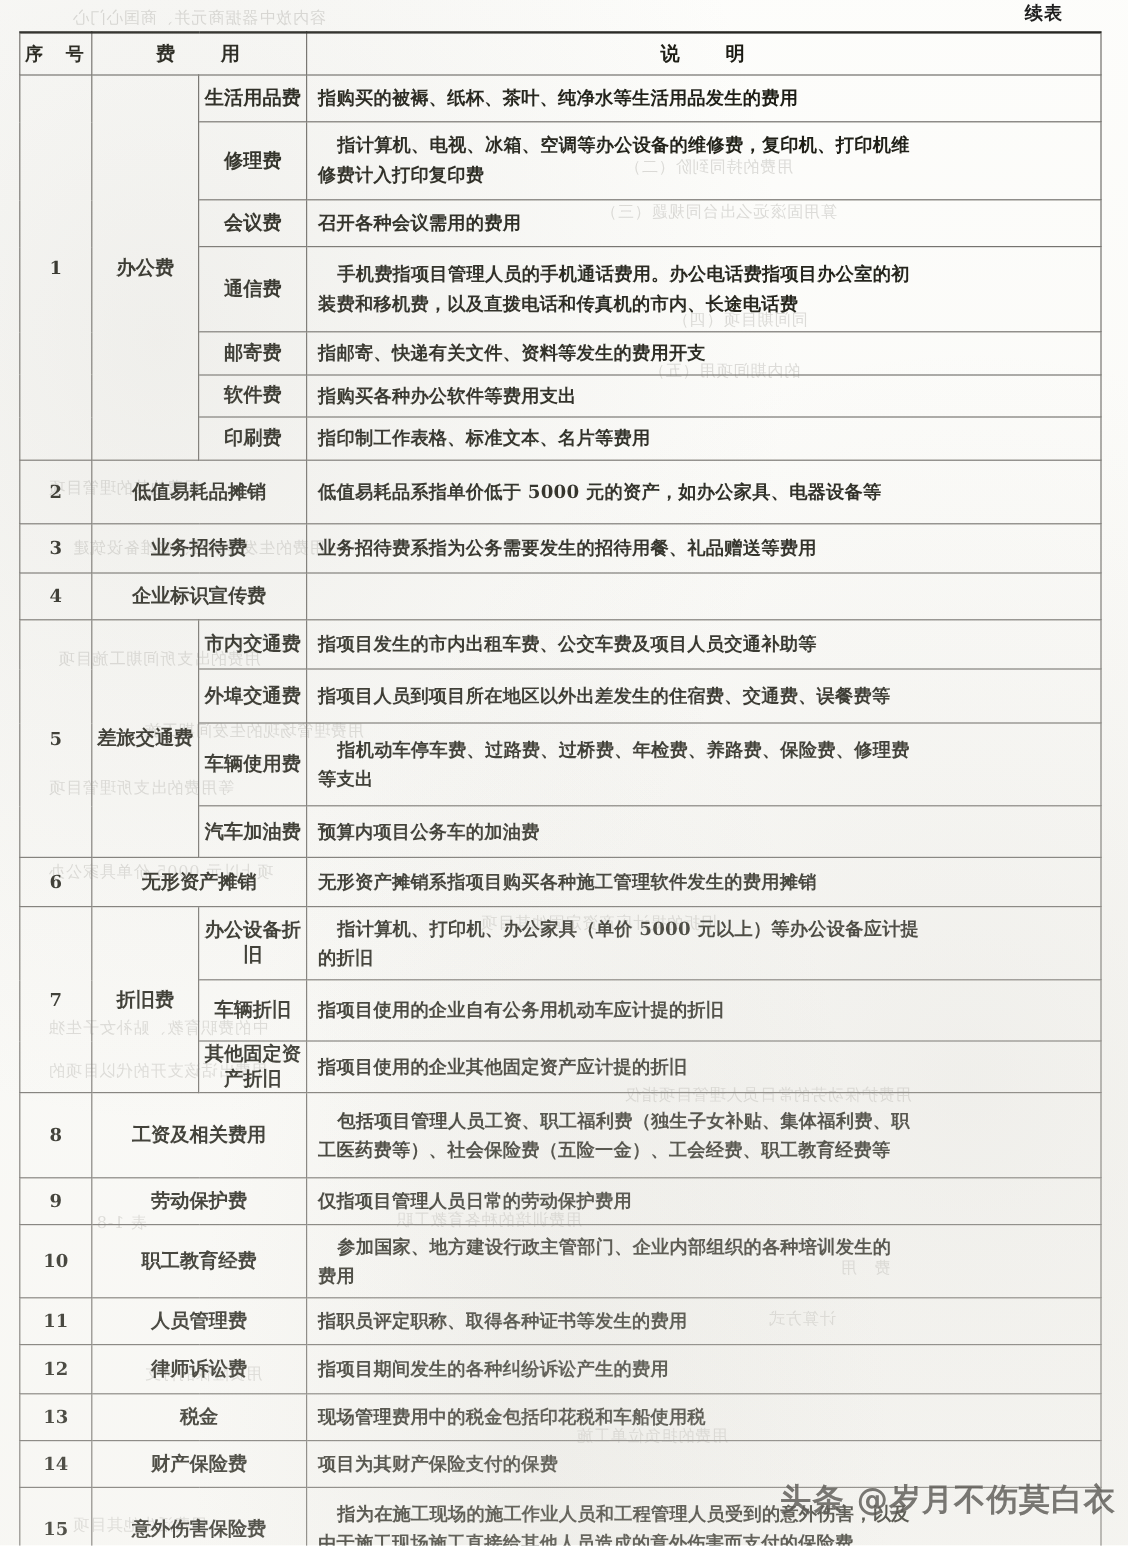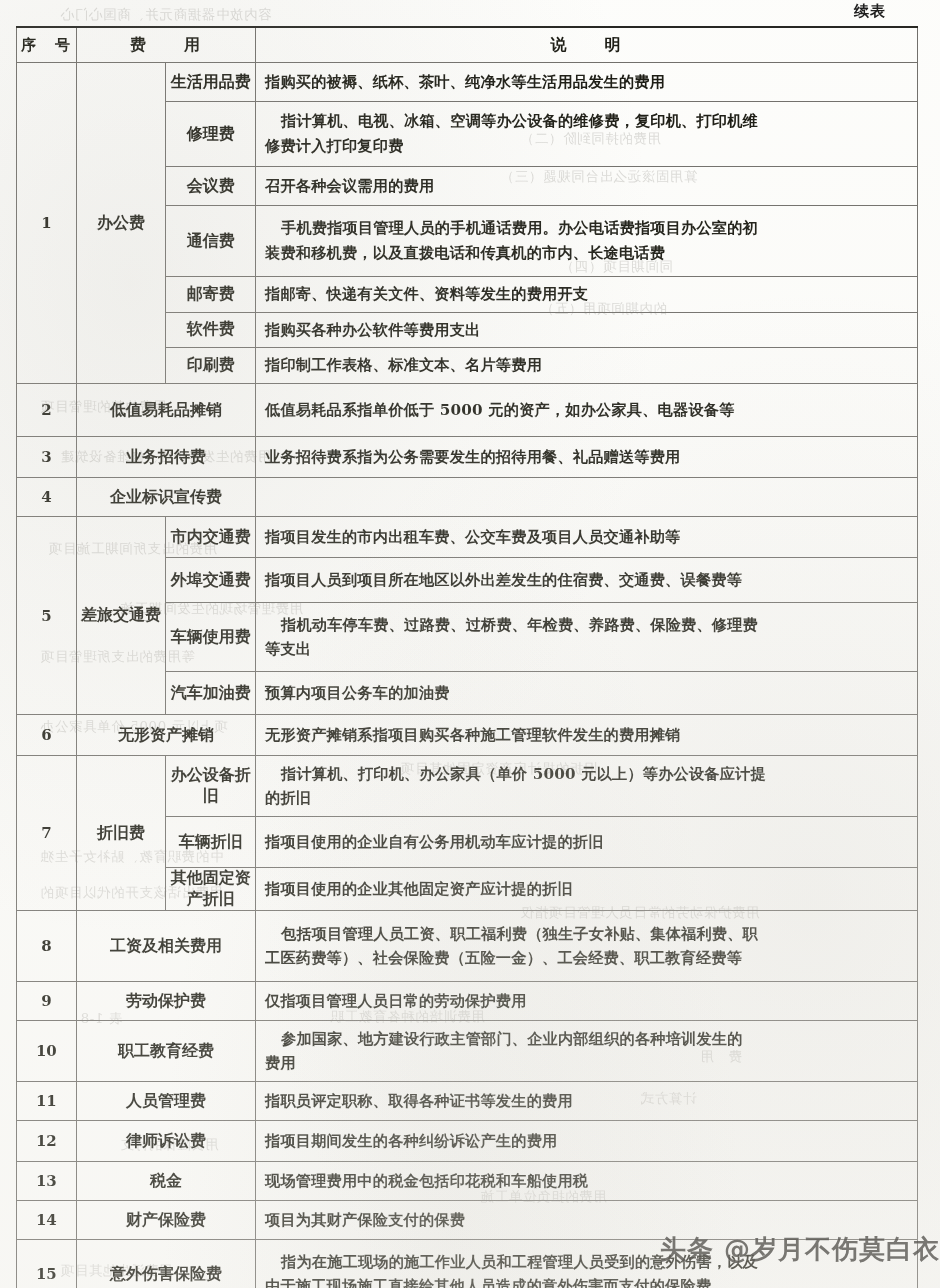--- a/index.html
+++ b/index.html
@@ -130,21 +130,20 @@
     top: 1232px;
     z-index: 7;
     font-size: 26px;
     font-weight: 700;
     color: #5e5c57;
     opacity: .82;
     letter-spacing: 1px;
     white-space: nowrap;
     font-family: "DejaVu Sans", "Liberation Sans", sans-serif;
     text-shadow: 0 0 1px rgba(255,255,255,.75);
-    margin-left: 10px;
   }
 </style>
 </head>
 <body>
 
 <div class="page">
 
   <div class="bleed" style="left:60px; top:6px;">容内放中器据商元并、商国心门心</div>
   <div class="bleed" style="left:520px; top:130px;">用费的持同到阶（二）</div>
   <div class="bleed" style="left:500px; top:168px;">算用固滚远么出台同规题（三）</div>

